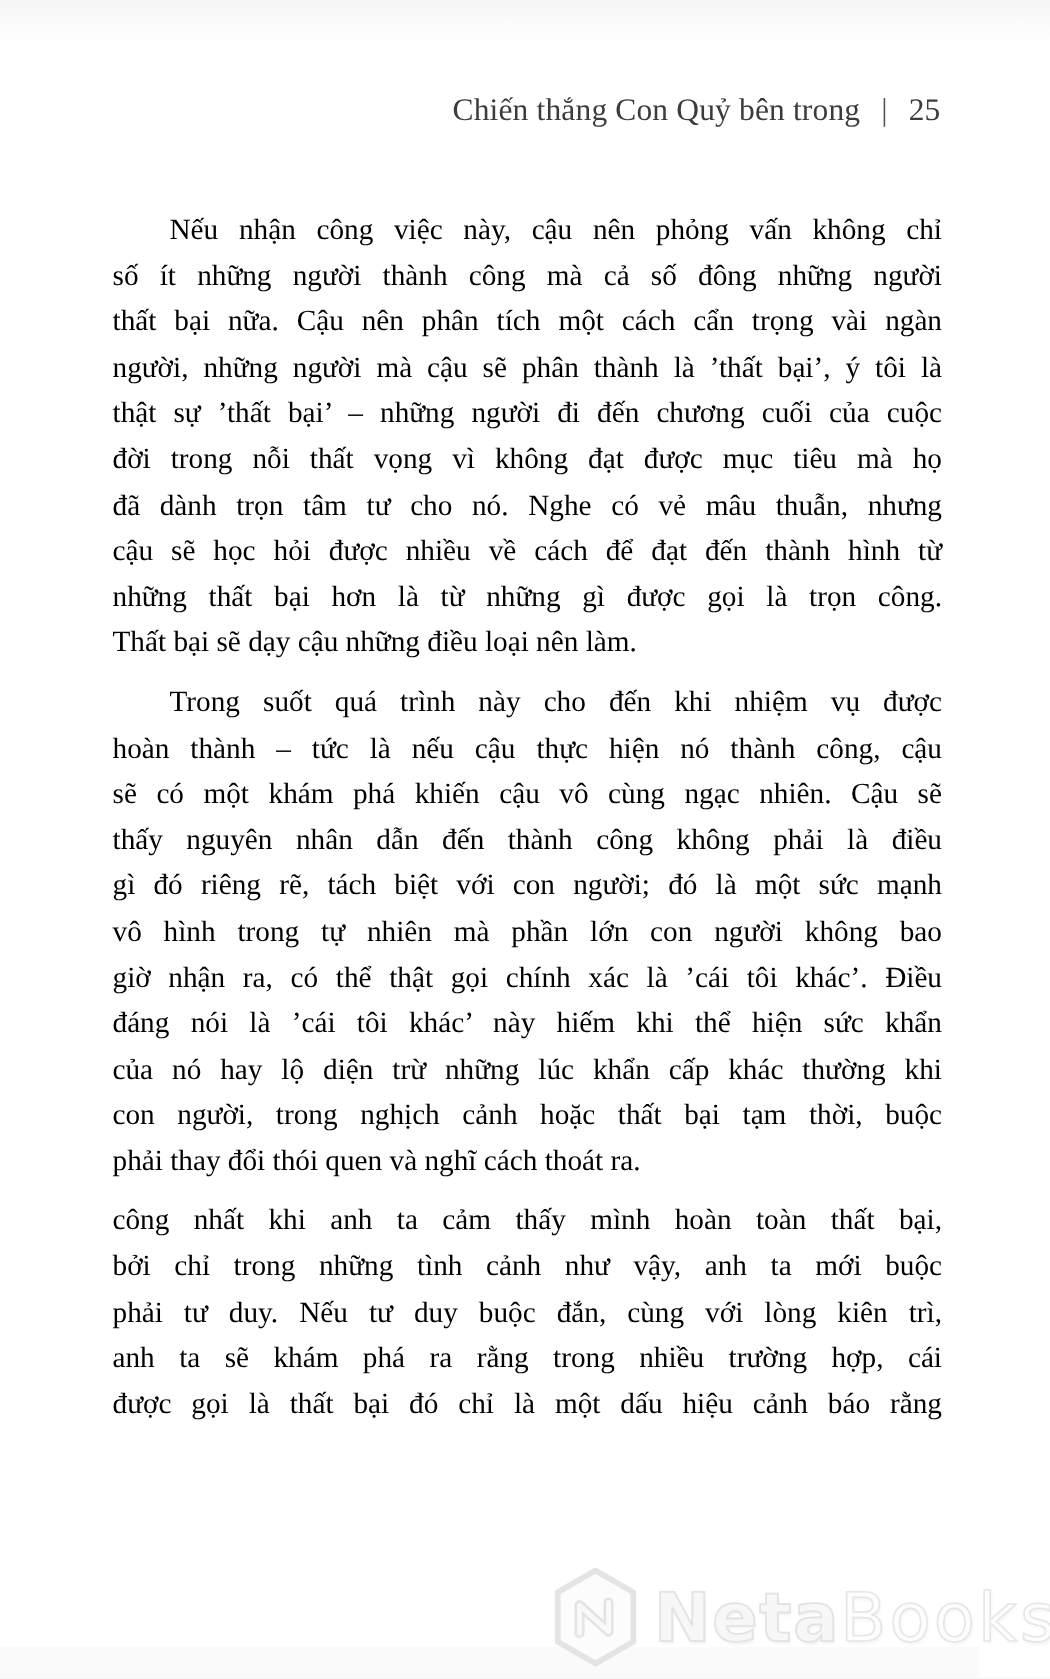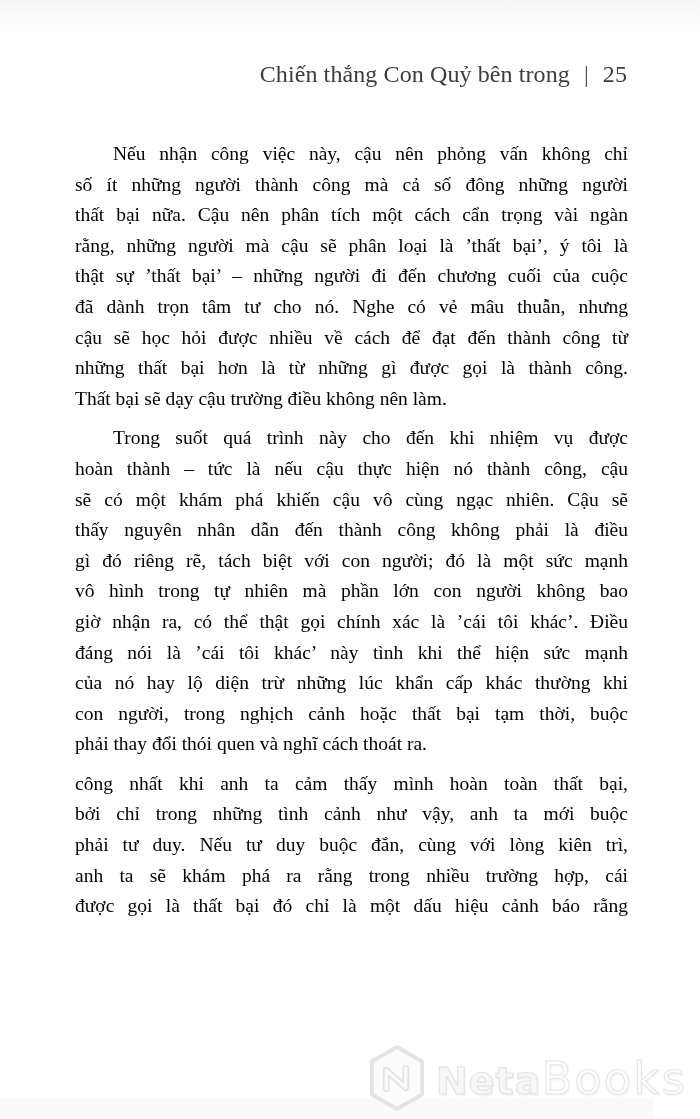--- a/index.html
+++ b/index.html
@@ -19,21 +19,21 @@
   }
   .bottom-shade {
     position: absolute;
     left: 0; top: 1098px; width: 653px; height: 21px;
     background: rgba(0,0,0,0.018);
   }
   .running-header {
     position: absolute;
     top: 61px;
     right: 73px;
-    font-size: 24px;
+    font-size: 21px;
     color: #3e3c39;
     white-space: nowrap;
     letter-spacing: 0.1px;
   }
   .running-header .sep {
     display: inline-block;
     margin: 0 14px;
     color: #55524e;
   }
   .body-text {
@@ -67,21 +67,21 @@
   }
   .wm-logo { width: 62px; height: 70px; flex: 0 0 auto; }
   .wm-text {
     font-family: "DejaVu Sans", sans-serif;
     white-space: nowrap;
     margin-left: 8px;
     display: flex;
     align-items: baseline;
   }
   .wm-main {
-    font-size: 38px;
+    font-size: 45px;
     font-weight: 700;
     letter-spacing: 1px;
     color: #f7f7f7;
     -webkit-text-stroke: 1.2px #e3e3e3;
     text-shadow: 1px 2px 2px rgba(0,0,0,0.05);
   }
   .wm-secondary {
     font-size: 45px;
     font-weight: 400;
     letter-spacing: 2px;
@@ -99,36 +99,37 @@
 
   <div class="running-header">
     <span>Chiến thắng Con Quỷ bên trong</span><span class="sep">|</span><span>25</span>
   </div>
 
   <div class="body-text">
     <div class="paragraph">
       <div class="line first">Nếu nhận công việc này, cậu nên phỏng vấn không chỉ</div>
       <div class="line">số ít những người thành công mà cả số đông những người</div>
       <div class="line">thất bại nữa. Cậu nên phân tích một cách cẩn trọng vài ngàn</div>
-      <div class="line">rằng, những người mà cậu sẽ phân loại là ’thất bại’, ý tôi là</div>
+      <div class="line">người, những người mà cậu sẽ phân thành là ’thất bại’, ý tôi là</div>
       <div class="line">thật sự ’thất bại’ – những người đi đến chương cuối của cuộc</div>
+      <div class="line">đời trong nỗi thất vọng vì không đạt được mục tiêu mà họ</div>
       <div class="line">đã dành trọn tâm tư cho nó. Nghe có vẻ mâu thuẫn, nhưng</div>
-      <div class="line">cậu sẽ học hỏi được nhiều về cách để đạt đến thành công từ</div>
-      <div class="line">những thất bại hơn là từ những gì được gọi là thành công.</div>
-      <div class="line flush">Thất bại sẽ dạy cậu trường điều không nên làm.</div>
+      <div class="line">cậu sẽ học hỏi được nhiều về cách để đạt đến thành hình từ</div>
+      <div class="line">những thất bại hơn là từ những gì được gọi là trọn công.</div>
+      <div class="line flush">Thất bại sẽ dạy cậu những điều loại nên làm.</div>
     </div>
     <div class="paragraph">
       <div class="line first">Trong suốt quá trình này cho đến khi nhiệm vụ được</div>
       <div class="line">hoàn thành – tức là nếu cậu thực hiện nó thành công, cậu</div>
       <div class="line">sẽ có một khám phá khiến cậu vô cùng ngạc nhiên. Cậu sẽ</div>
       <div class="line">thấy nguyên nhân dẫn đến thành công không phải là điều</div>
       <div class="line">gì đó riêng rẽ, tách biệt với con người; đó là một sức mạnh</div>
       <div class="line">vô hình trong tự nhiên mà phần lớn con người không bao</div>
       <div class="line">giờ nhận ra, có thể thật gọi chính xác là ’cái tôi khác’. Điều</div>
-      <div class="line">đáng nói là ’cái tôi khác’ này tình khi thể hiện sức mạnh</div>
+      <div class="line">đáng nói là ’cái tôi khác’ này hiếm khi thể hiện sức khẩn</div>
       <div class="line">của nó hay lộ diện trừ những lúc khẩn cấp khác thường khi</div>
       <div class="line">con người, trong nghịch cảnh hoặc thất bại tạm thời, buộc</div>
       <div class="line flush">phải thay đổi thói quen và nghĩ cách thoát ra.</div>
     </div>
     <div class="paragraph">
       <div class="line">công nhất khi anh ta cảm thấy mình hoàn toàn thất bại,</div>
       <div class="line">bởi chỉ trong những tình cảnh như vậy, anh ta mới buộc</div>
       <div class="line">phải tư duy. Nếu tư duy buộc đắn, cùng với lòng kiên trì,</div>
       <div class="line">anh ta sẽ khám phá ra rằng trong nhiều trường hợp, cái</div>
       <div class="line">được gọi là thất bại đó chỉ là một dấu hiệu cảnh báo rằng</div>

